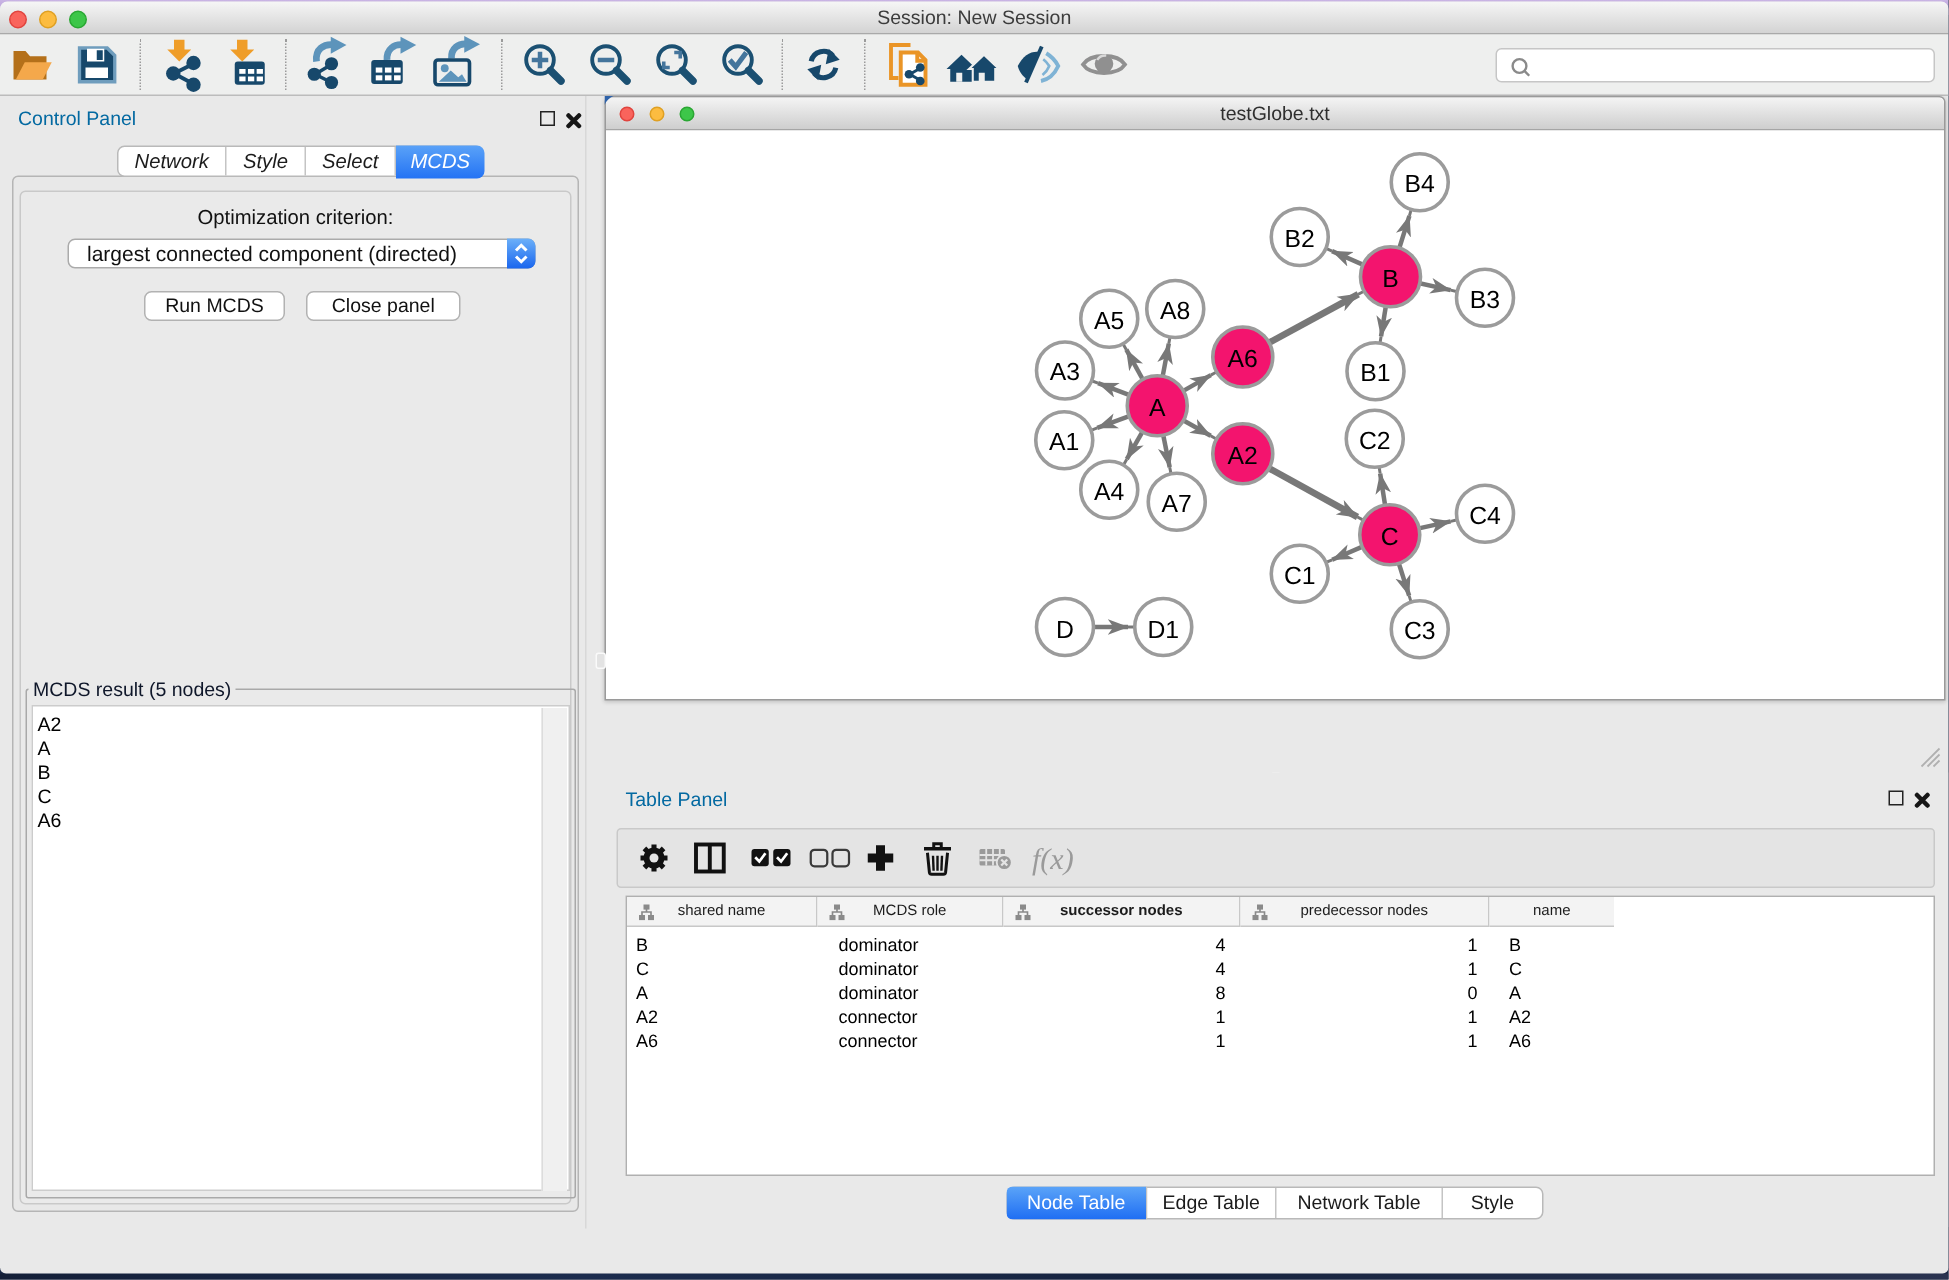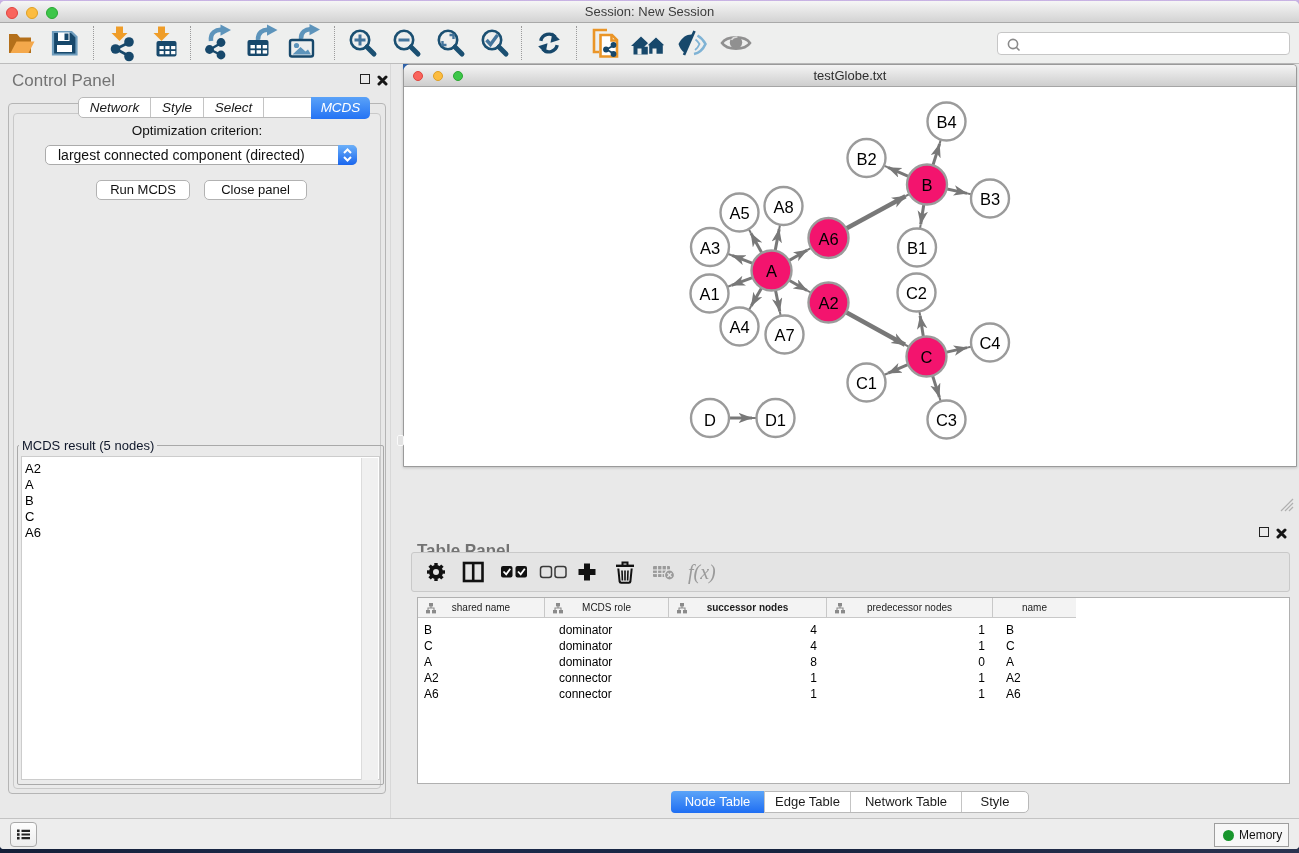--- a/index.html
+++ b/index.html
@@ -13,28 +13,28 @@
 #titlebar .t1{left:6px;background:#f9645c;border:1px solid #e0443e;}
 #titlebar .t2{left:26px;background:#fcbc40;border:1px solid #dfa023;}
 #titlebar .t3{left:46px;background:#3dc649;border:1px solid #2aa733;}
 #apptitle{position:absolute;top:3px;left:0;width:100%;text-align:center;font-size:13px;color:#3c3c3c;}
 
 #toolbar{position:absolute;left:0;top:22px;width:100%;height:41px;background:#eeefee;border-bottom:1px solid #bcbcbc;}
 .tsep{position:absolute;top:3px;height:34px;width:0;border-left:1px dotted #9b9b9b;}
 #search{position:absolute;left:997px;top:9px;width:293px;height:23px;background:#fff;border:1px solid #c6c6c6;border-radius:4px;}
 
 #cpanel{position:absolute;left:0;top:63px;width:391px;height:755px;background:#e9e9e9;border-right:1px solid #d8d8d8;}
-.ptitle{font-size:17px;color:#737373;}
+.ptitle{font-size:13px;color:#0369a1;}
 .wmax{position:absolute;width:10px;height:10px;border:1.6px solid #222;}
 .wclose{position:absolute;}
 #cptabs{position:absolute;left:78px;top:33px;height:21px;display:flex;background:#fff;border:1px solid #b9b9b9;border-radius:5px;z-index:3;font-style:italic;}
 #cptabs .tab{font-size:13.5px;color:#1b1b1b;text-align:center;line-height:19px;border-right:1px solid #c4c4c4;}
 #cptabs .tab:last-child{border-right:none;}
 #cptabs .sel{background:linear-gradient(#5aa2f8,#2473f4);color:#fff;border-radius:0 5px 5px 0;margin:-1px -2px -2px 0;line-height:22px;}
-#cpouter{position:absolute;left:8px;top:39px;width:378px;height:691px;background:#e8e8e8;border:1px solid #b5b5b5;border-radius:4px;}
+#cpouter{position:absolute;left:8px;top:53px;width:378px;height:691px;background:#e8e8e8;border:1px solid #b5b5b5;border-radius:4px;}
 #cpinner{position:absolute;left:4px;top:9px;width:368px;height:676px;background:#eaeaea;border:1px solid #c9c9c9;border-radius:4px;}
 .cplabel{position:absolute;left:0;top:9px;width:100%;text-align:center;font-size:13.5px;color:#111;}
 #dropdown{position:absolute;left:31px;top:31px;width:312px;height:20px;background:#fff;border:1px solid #ababab;border-radius:5px;font-size:14px;color:#111;line-height:18px;padding-left:12px;}
 #dropdown .step{position:absolute;right:-1px;top:-1px;width:19px;height:20px;background:linear-gradient(#6cb0f9,#1a66ee);border-radius:0 5px 5px 0;}
 .cbtn{position:absolute;top:66px;height:20px;background:#fff;border:1px solid #b2b2b2;border-radius:5px;font-size:13px;color:#111;text-align:center;line-height:18px;}
 #fieldset{position:absolute;left:3px;top:331px;width:367px;height:340px;border:1px solid #a9a9a9;border-radius:2px;}
 #fieldset .legend{position:absolute;left:1px;top:-8px;background:#eaeaea;padding:0 3px;font-size:13px;color:#0f172a;line-height:16px;}
 #mcdslist{position:absolute;left:3px;top:10px;width:359px;height:324px;background:#fff;border:1px solid #ccc;font-size:13px;color:#000;padding-top:4px;}
 #mcdslist .it{padding-left:3px;height:16px;line-height:16px;}
 #mcdsscroll{position:absolute;right:1px;top:1px;width:17px;height:322px;background:#f0f0f0;border-left:1px solid #dcdcdc;}
@@ -229,21 +229,21 @@
     <div class="wmax" style="left:360px;top:10px;"></div>
     <div class="wclose" style="left:377px;top:11px;">
         <svg width="11" height="11" viewBox="0 0 11 11">
           <path d="M2,2 L9,9 M9,2 L2,9" stroke="#161616" stroke-width="3" stroke-linecap="round"></path>
         </svg>
       </div>
     <div id="cptabs">
       <div class="tab" style="width:72px;">Network</div>
         <div class="tab" style="width:53px;">Style</div>
         <div class="tab" style="width:60px;">Select</div>
-        <div class="tab sel" style="width:59px;margin-left:47px;">MCDS</div>
+        <div class="tab sel" style="width:59px;">MCDS</div>
     </div>
     <div id="cpouter">
       <div id="cpinner">
         <div class="cplabel">Optimization criterion:</div>
         <div id="dropdown">largest connected component (directed)<span class="step">
               <svg width="19" height="20" viewBox="0 0 19 20" style="position:absolute;left:0;top:0;">
                 <polyline points="6,8 9.5,4.5 13,8" fill="none" stroke="#fff" stroke-width="2"></polyline>
                 <polyline points="6,12 9.5,15.5 13,12" fill="none" stroke="#fff" stroke-width="2"></polyline>
               </svg>
             </span></div>
@@ -384,21 +384,21 @@
 <line x1="877" y1="424" x2="889" y2="412"></line>
             <line x1="881" y1="424" x2="889" y2="416"></line>
             <line x1="885" y1="424" x2="889" y2="420"></line>
 </g>
 </svg>
     </div>
   </div>
   <div style="position:absolute;left:397px;top:434px;width:7px;height:11px;background:#e3e3e3;border:1px solid #fafafa;border-radius:2px;"></div>
   <div style="position:absolute;left:847px;top:514px;width:7px;height:5px;background:#e0e0e0;border:1px solid #fafafa;border-radius:2px;"></div>
   <div id="tpanel">
-    <div class="ptitle" style="position:absolute;left:25px;top:26px;font-weight:bold;">Table Panel</div>
+    <div class="ptitle" style="position:absolute;left:25px;top:10px;">Table Panel</div>
     <div class="wmax" style="left:867px;top:12px;"></div>
     <div class="wclose" style="left:884px;top:13px;">
         <svg width="11" height="11" viewBox="0 0 11 11">
           <path d="M2,2 L9,9 M9,2 L2,9" stroke="#161616" stroke-width="3" stroke-linecap="round"></path>
         </svg>
       </div>
     <div id="ttoolbar">
       <svg width="310" height="38" viewBox="0 0 310 38" style="position:absolute;left:0;top:0;">
 
         <g fill="#111">
@@ -518,33 +518,13 @@
         <div class="trow" style="left:500px;top:88px;width:67px;text-align:right;">1</div>
         <div class="trow" style="left:588px;top:88px;">A6</div>
     </div>
     <div id="btabs">
       <div class="tab sel" style="width:94px;">Node Table</div>
         <div class="tab" style="width:86px;">Edge Table</div>
         <div class="tab" style="width:111px;">Network Table</div>
         <div class="tab" style="width:66px;">Style</div>
     </div>
   </div>
-  <div id="statusbar">
-    <div id="lbtn">
-      <svg width="25" height="23" viewBox="0 0 25 23">
-        <g fill="#222">
-            <rect x="6" y="6.5" width="2.6" height="2.6"></rect>
-            <rect x="6" y="10.2" width="2.6" height="2.6"></rect>
-            <rect x="6" y="13.9" width="2.6" height="2.6"></rect>
-          </g>
-        <g stroke="#222" stroke-width="2.2">
-            <line x1="10.5" y1="7.8" x2="19" y2="7.8"></line>
-            <line x1="10.5" y1="11.5" x2="19" y2="11.5"></line>
-            <line x1="10.5" y1="15.2" x2="19" y2="15.2"></line>
-          </g>
-      </svg>
-    </div>
-    <div id="membtn">
-        <span class="dot"></span>
-        <span class="mtxt">Memory</span>
-      </div>
-  </div>
 </div>
 
 </body></html>

